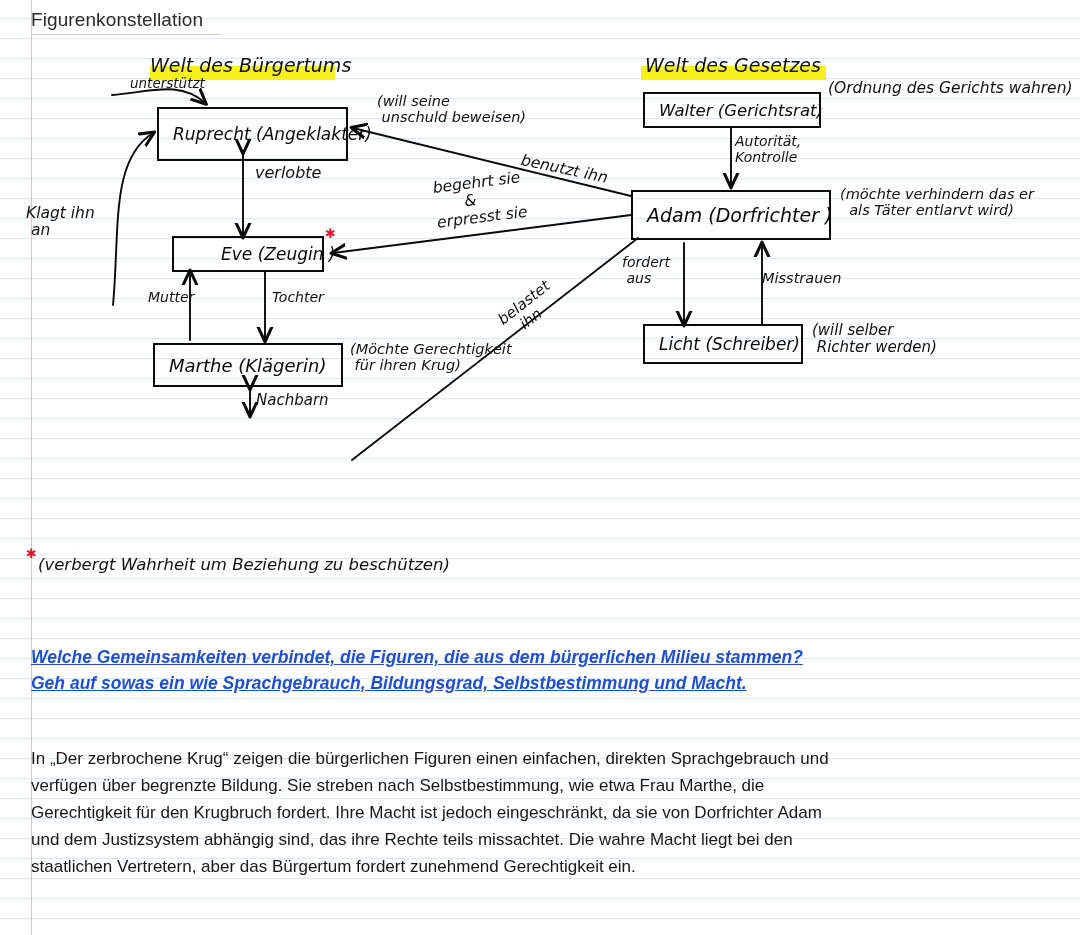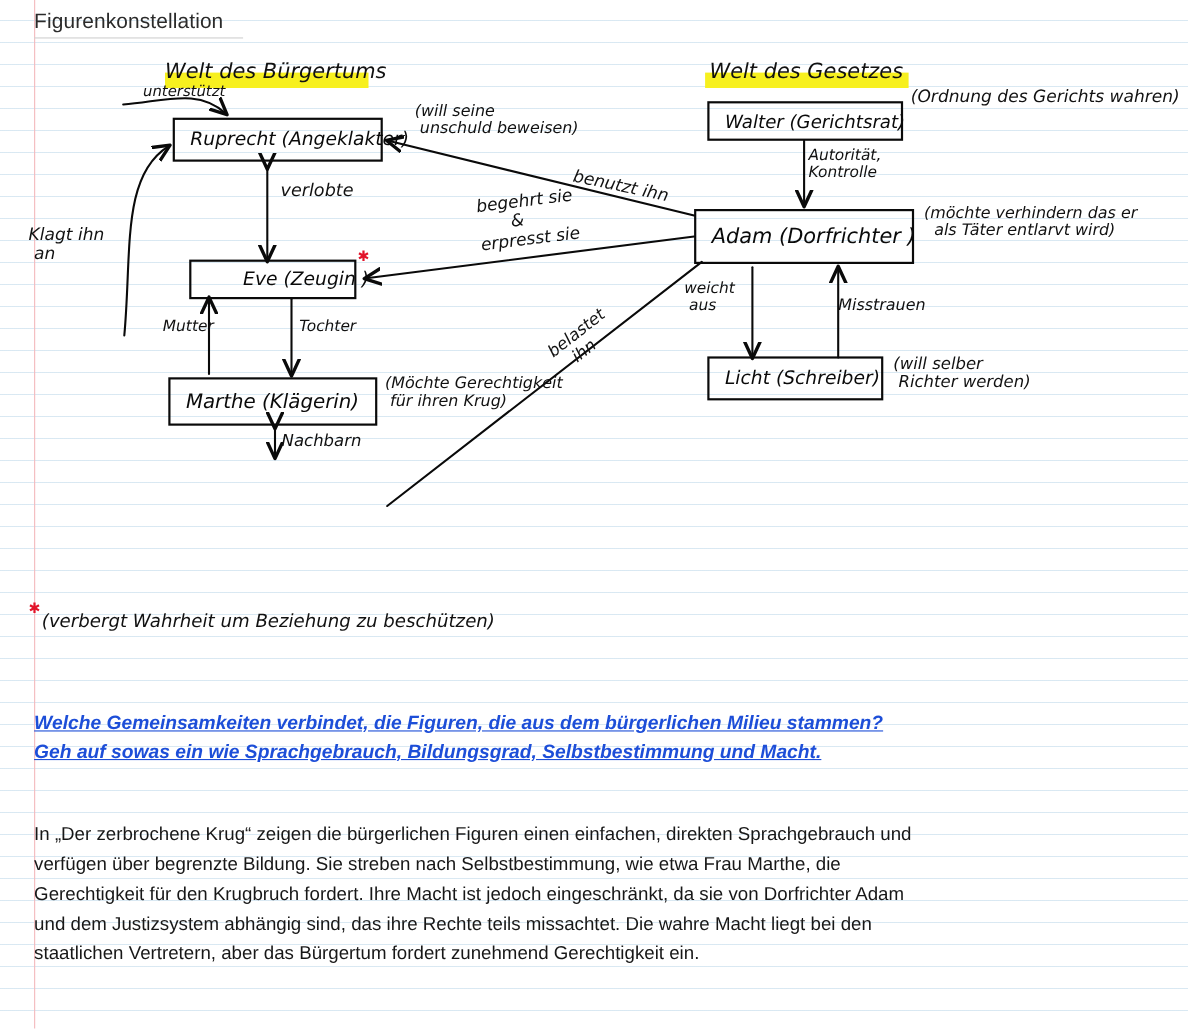--- a/index.html
+++ b/index.html
@@ -141,21 +141,21 @@
 
       <path d="M731,128 L731,186" marker-end="url(#ah)"></path>
 
       <path d="M684,243 L684,324" marker-end="url(#ah)"></path>
 
       <path d="M762,325 L762,244" marker-end="url(#ah)"></path>
     </g>
   </svg>
 
 
-  <div class="box" style="left:157px;top:107px;width:191px;height:40px;">
+  <div class="box" style="left:157px;top:107px;width:191px;height:54px;">
     <span style="font-size:17px;">Ruprecht (Angeklakter)</span>
   </div>
 
   <div class="box" style="left:172px;top:236px;width:152px;height:36px;padding-left:47px;">
     <span style="font-size:17px;">Eve (Zeugin )</span>
   </div>
 
   <div class="box" style="left:153px;top:343px;width:190px;height:44px;">
     <span style="font-size:18px;">Marthe (Klägerin)</span>
   </div>
@@ -181,21 +181,21 @@
   <div class="lbl" style="left:272px;top:290px;font-size:14px;">Tochter</div>
   <div class="lbl" style="left:256px;top:392px;font-size:15px;">Nachbarn</div>
   <div class="lbl" style="left:523px;top:152px;font-size:15.5px;transform:rotate(12deg);transform-origin:left top;">benutzt ihn</div>
   <div class="lbl" style="left:432px;top:180px;font-size:15.5px;transform:rotate(-7deg);transform-origin:left top;">begehrt sie
       &amp;
 erpresst sie</div>
   <div class="lbl" style="left:495px;top:315px;font-size:15px;transform:rotate(-38deg);transform-origin:left top;">belastet
    ihn</div>
   <div class="lbl" style="left:735px;top:134px;font-size:14px;">Autorität,
 Kontrolle</div>
-  <div class="lbl" style="left:622px;top:255px;font-size:14px;">weicht
+  <div class="lbl" style="left:622px;top:255px;font-size:14px;">fordert
  aus</div>
   <div class="lbl" style="left:762px;top:270px;font-size:14.5px;">Misstrauen</div>
 
   <div class="lbl" style="left:349px;top:93px;font-size:14.5px;margin-left:28px;">(will seine
  unschuld beweisen)</div>
   <div class="lbl" style="left:828px;top:80px;font-size:15.5px;">(Ordnung des Gerichts wahren)</div>
   <div class="lbl" style="left:840px;top:186px;font-size:14.5px;">(möchte verhindern das er
   als Täter entlarvt wird)</div>
   <div class="lbl" style="left:812px;top:322px;font-size:15px;">(will selber
  Richter werden)</div>

